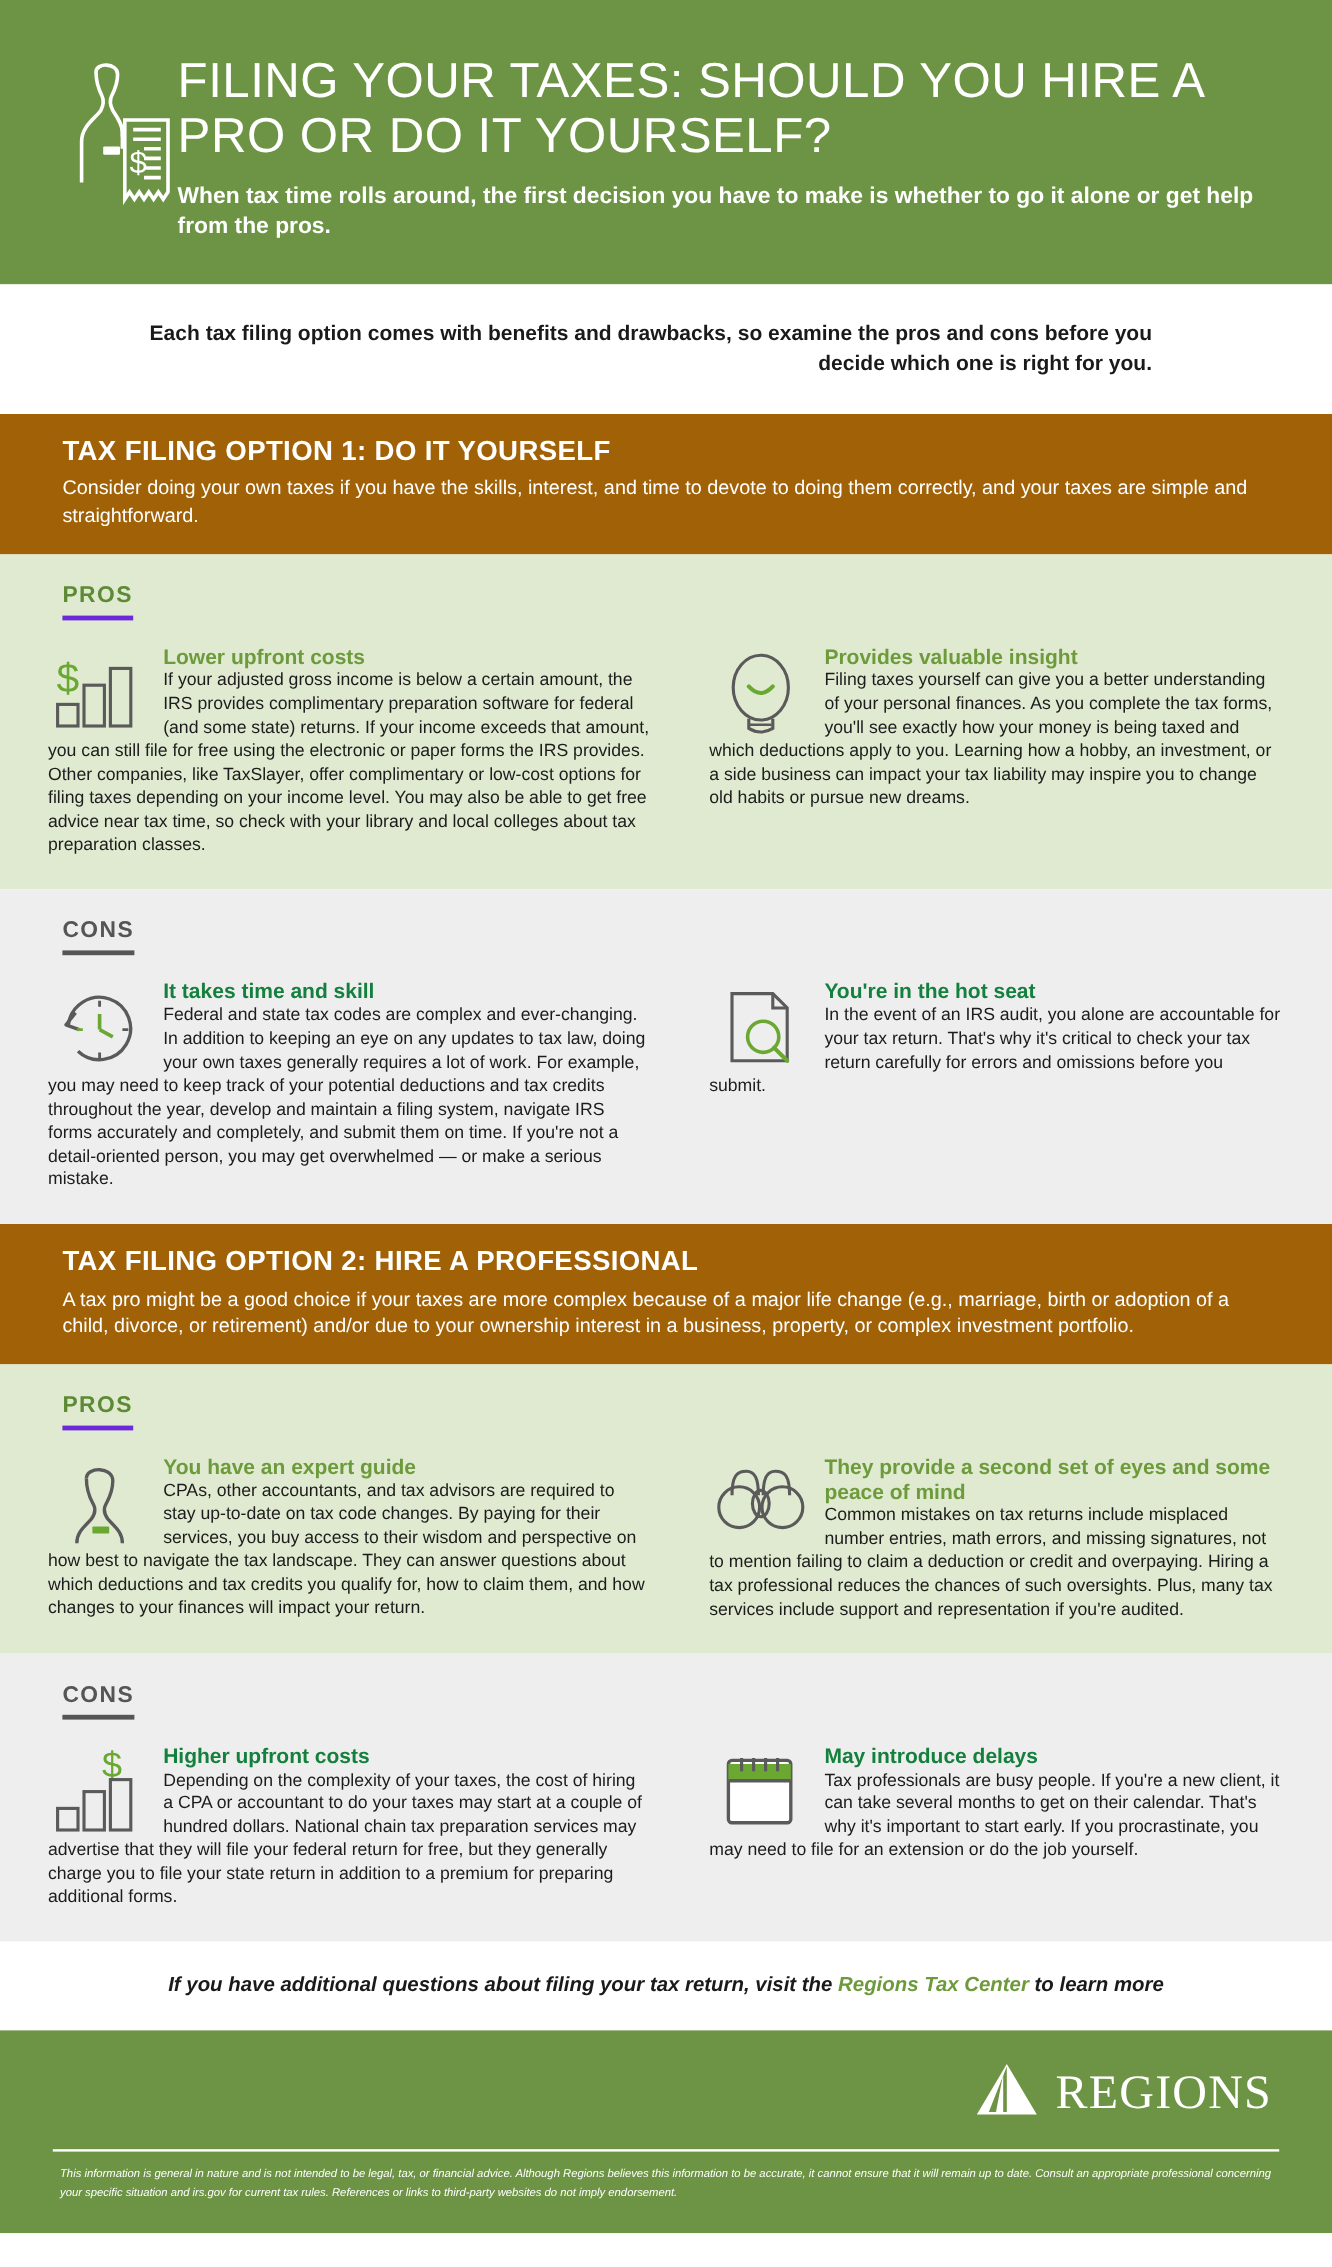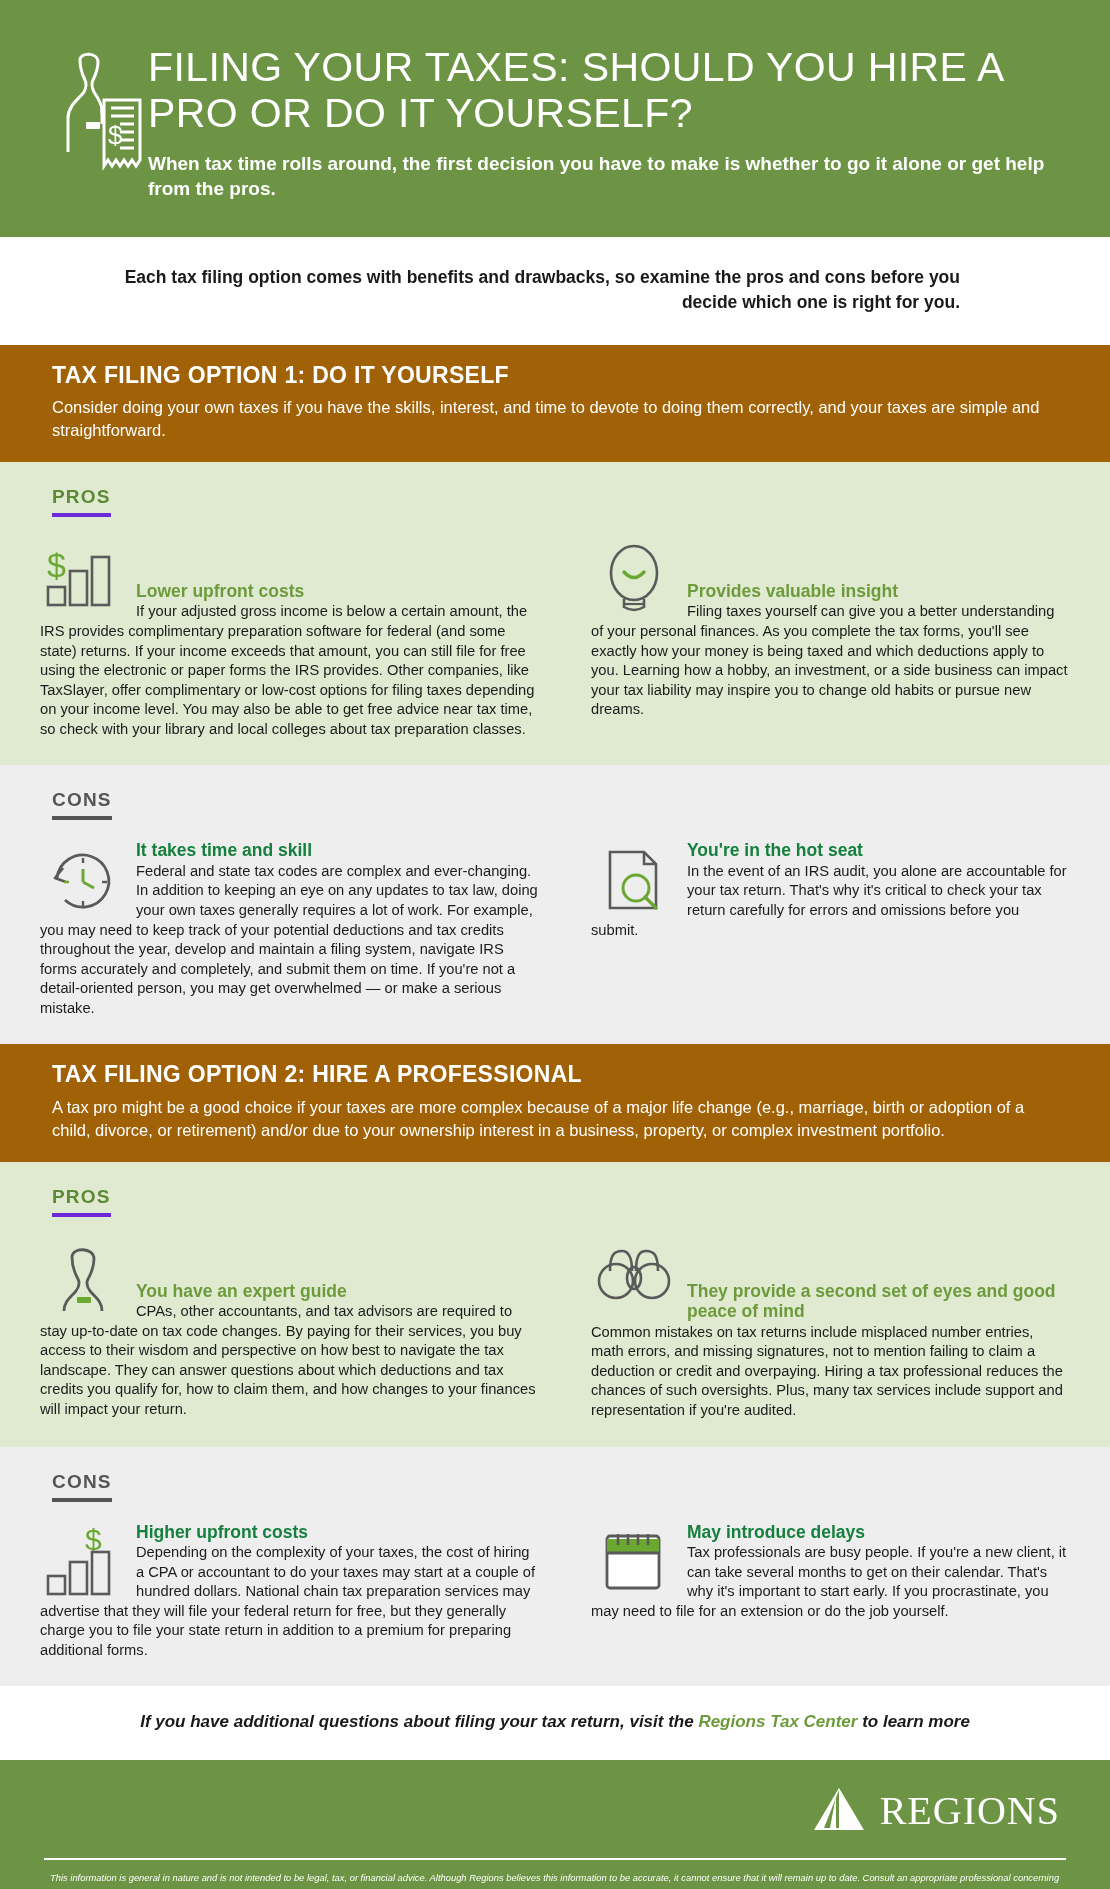--- a/index.html
+++ b/index.html
@@ -102,21 +102,21 @@
     align-items: flex-start;
     justify-content: center;
     padding-top: 4px;
   }
   .item-head {
     font-size: 17.5px;
     font-weight: bold;
     line-height: 1.18;
     margin-bottom: 1px;
   }
-  .pros-block .item-head { color: #6d9b3c; margin-top: 44px; }
+  .pros-block .item-head { color: #6d9b3c; }
   .cons-block .item-head { color: #15803d; }
   .item-body {
     font-size: 14.7px;
     line-height: 1.33;
     color: #1c1c1c;
   }
   .clearfix::after { content: ""; display: block; clear: both; }
 
   
   .cta {
@@ -291,21 +291,21 @@
       <div class="col right clearfix">
         <div class="item-ico">
           <svg width="80" height="70" viewBox="0 0 80 70" fill="none">
             <circle cx="22" cy="40" r="17" stroke="#5a5a5a" stroke-width="2.6" fill="none"></circle>
             <circle cx="58" cy="40" r="17" stroke="#5a5a5a" stroke-width="2.6" fill="none"></circle>
             <path d="M16 30 C16 14, 20 10, 28 10 C35 10, 38 16, 38 30" stroke="#5a5a5a" stroke-width="2.6" fill="none"></path>
             <path d="M42 30 C42 16, 45 10, 52 10 C60 10, 64 14, 64 30" stroke="#5a5a5a" stroke-width="2.6" fill="none"></path>
             <ellipse cx="40" cy="37" rx="7" ry="11" stroke="#5a5a5a" stroke-width="2.6" fill="none"></ellipse>
           </svg>
         </div>
-        <div class="item-head">They provide a second set of eyes and good peace of mind</div>
+        <div class="item-head">They provide a second set of eyes and some peace of mind</div>
         <div class="item-body">Common mistakes on tax returns include misplaced number entries, math errors, and missing signatures, not to mention failing to claim a deduction or credit and overpaying. Hiring a tax professional reduces the chances of such oversights. Plus, many tax services include support and representation if you're audited.</div>
       </div>
 
     </div>
   </div>
 
   <div class="cons-block">
     <div class="block-label">CONS</div>
     <div class="cols">
 

